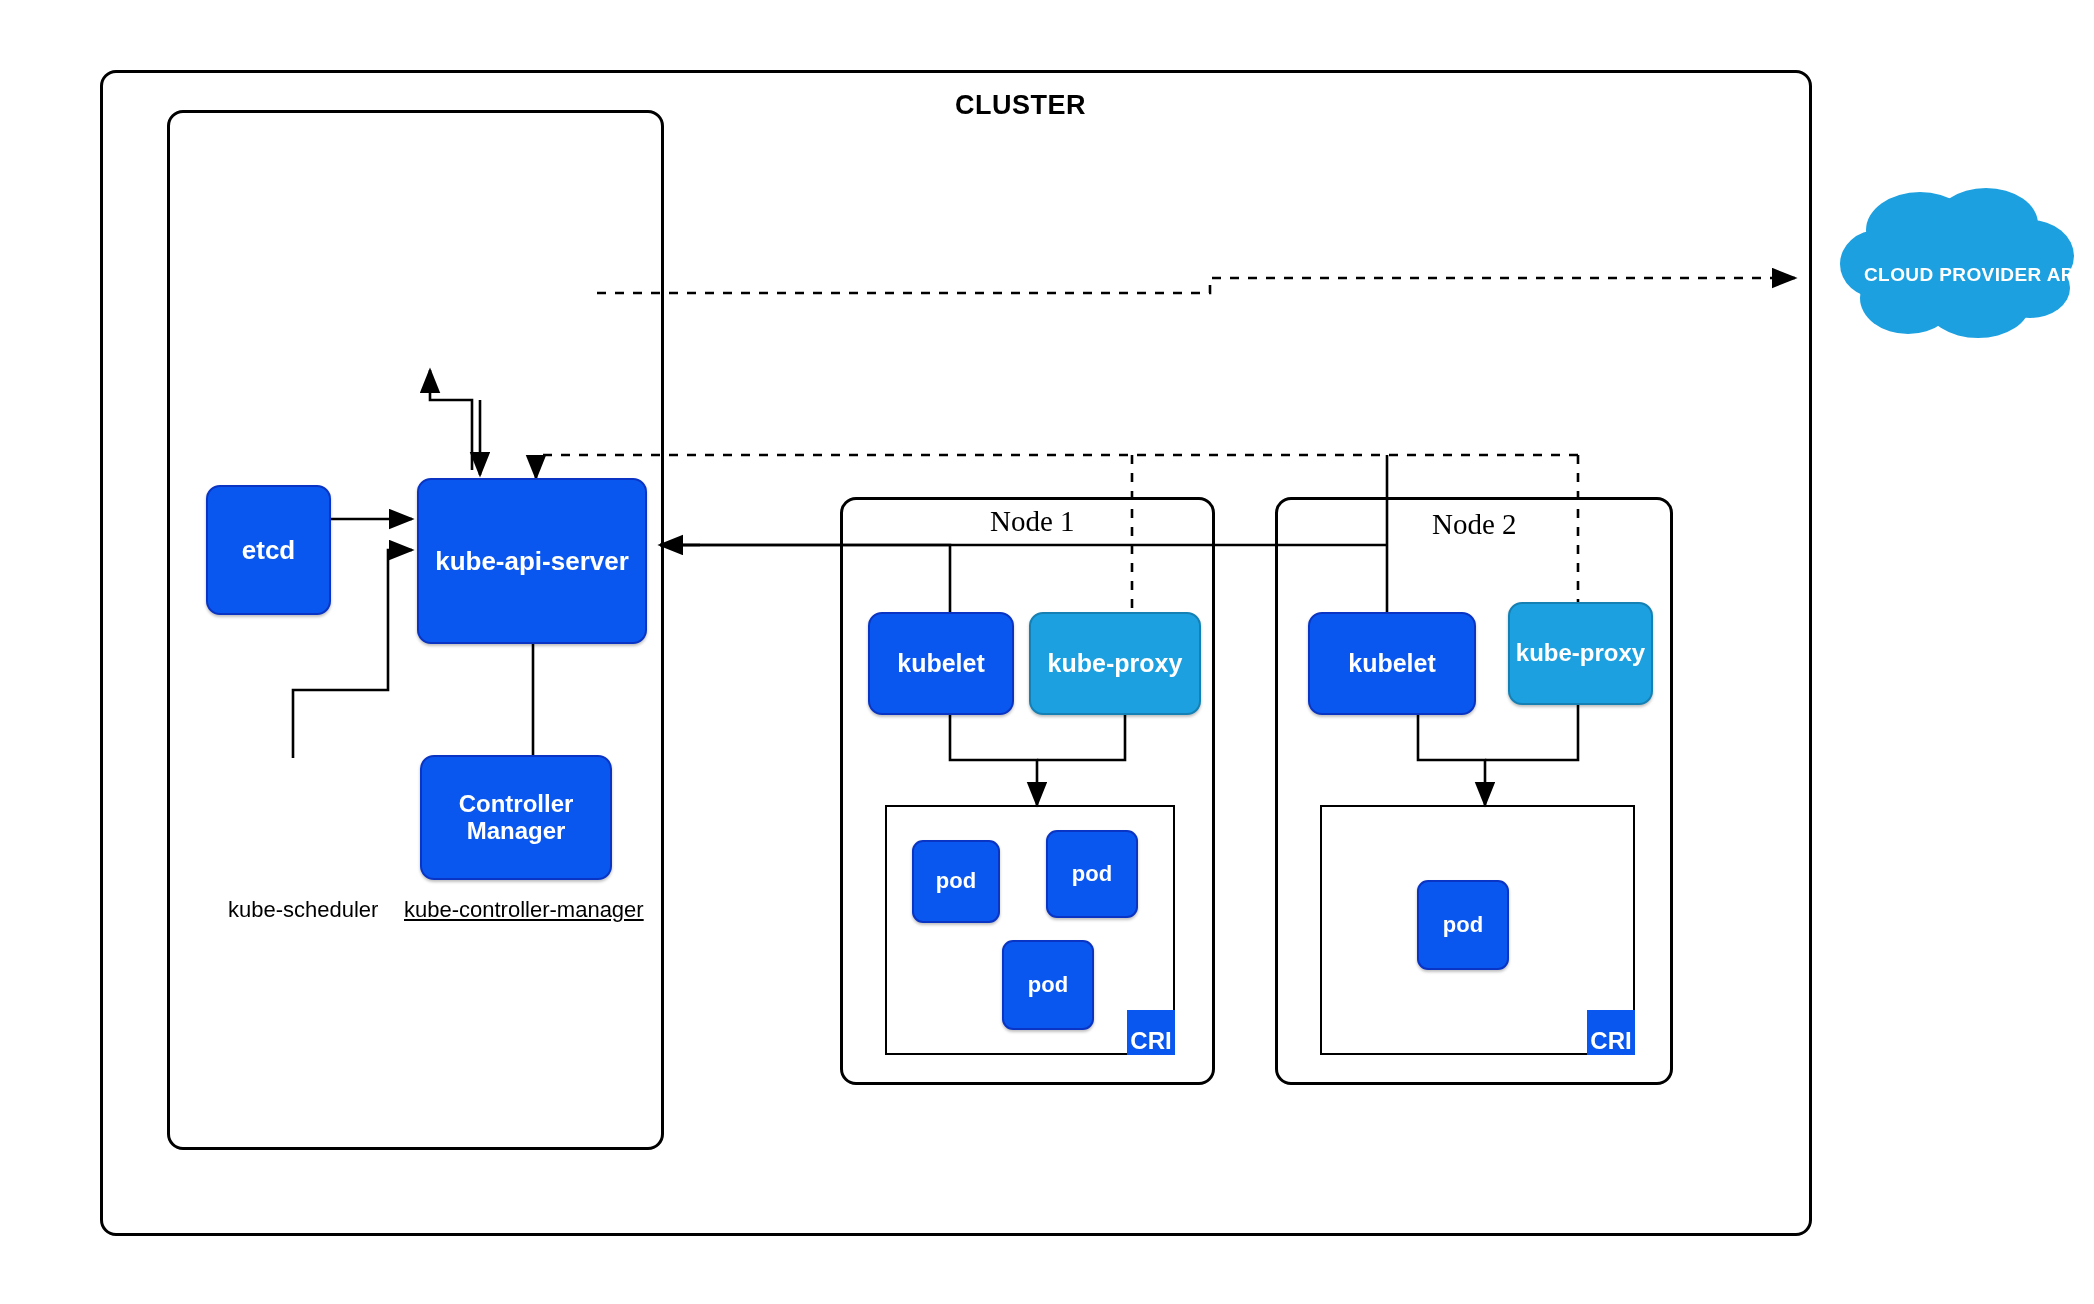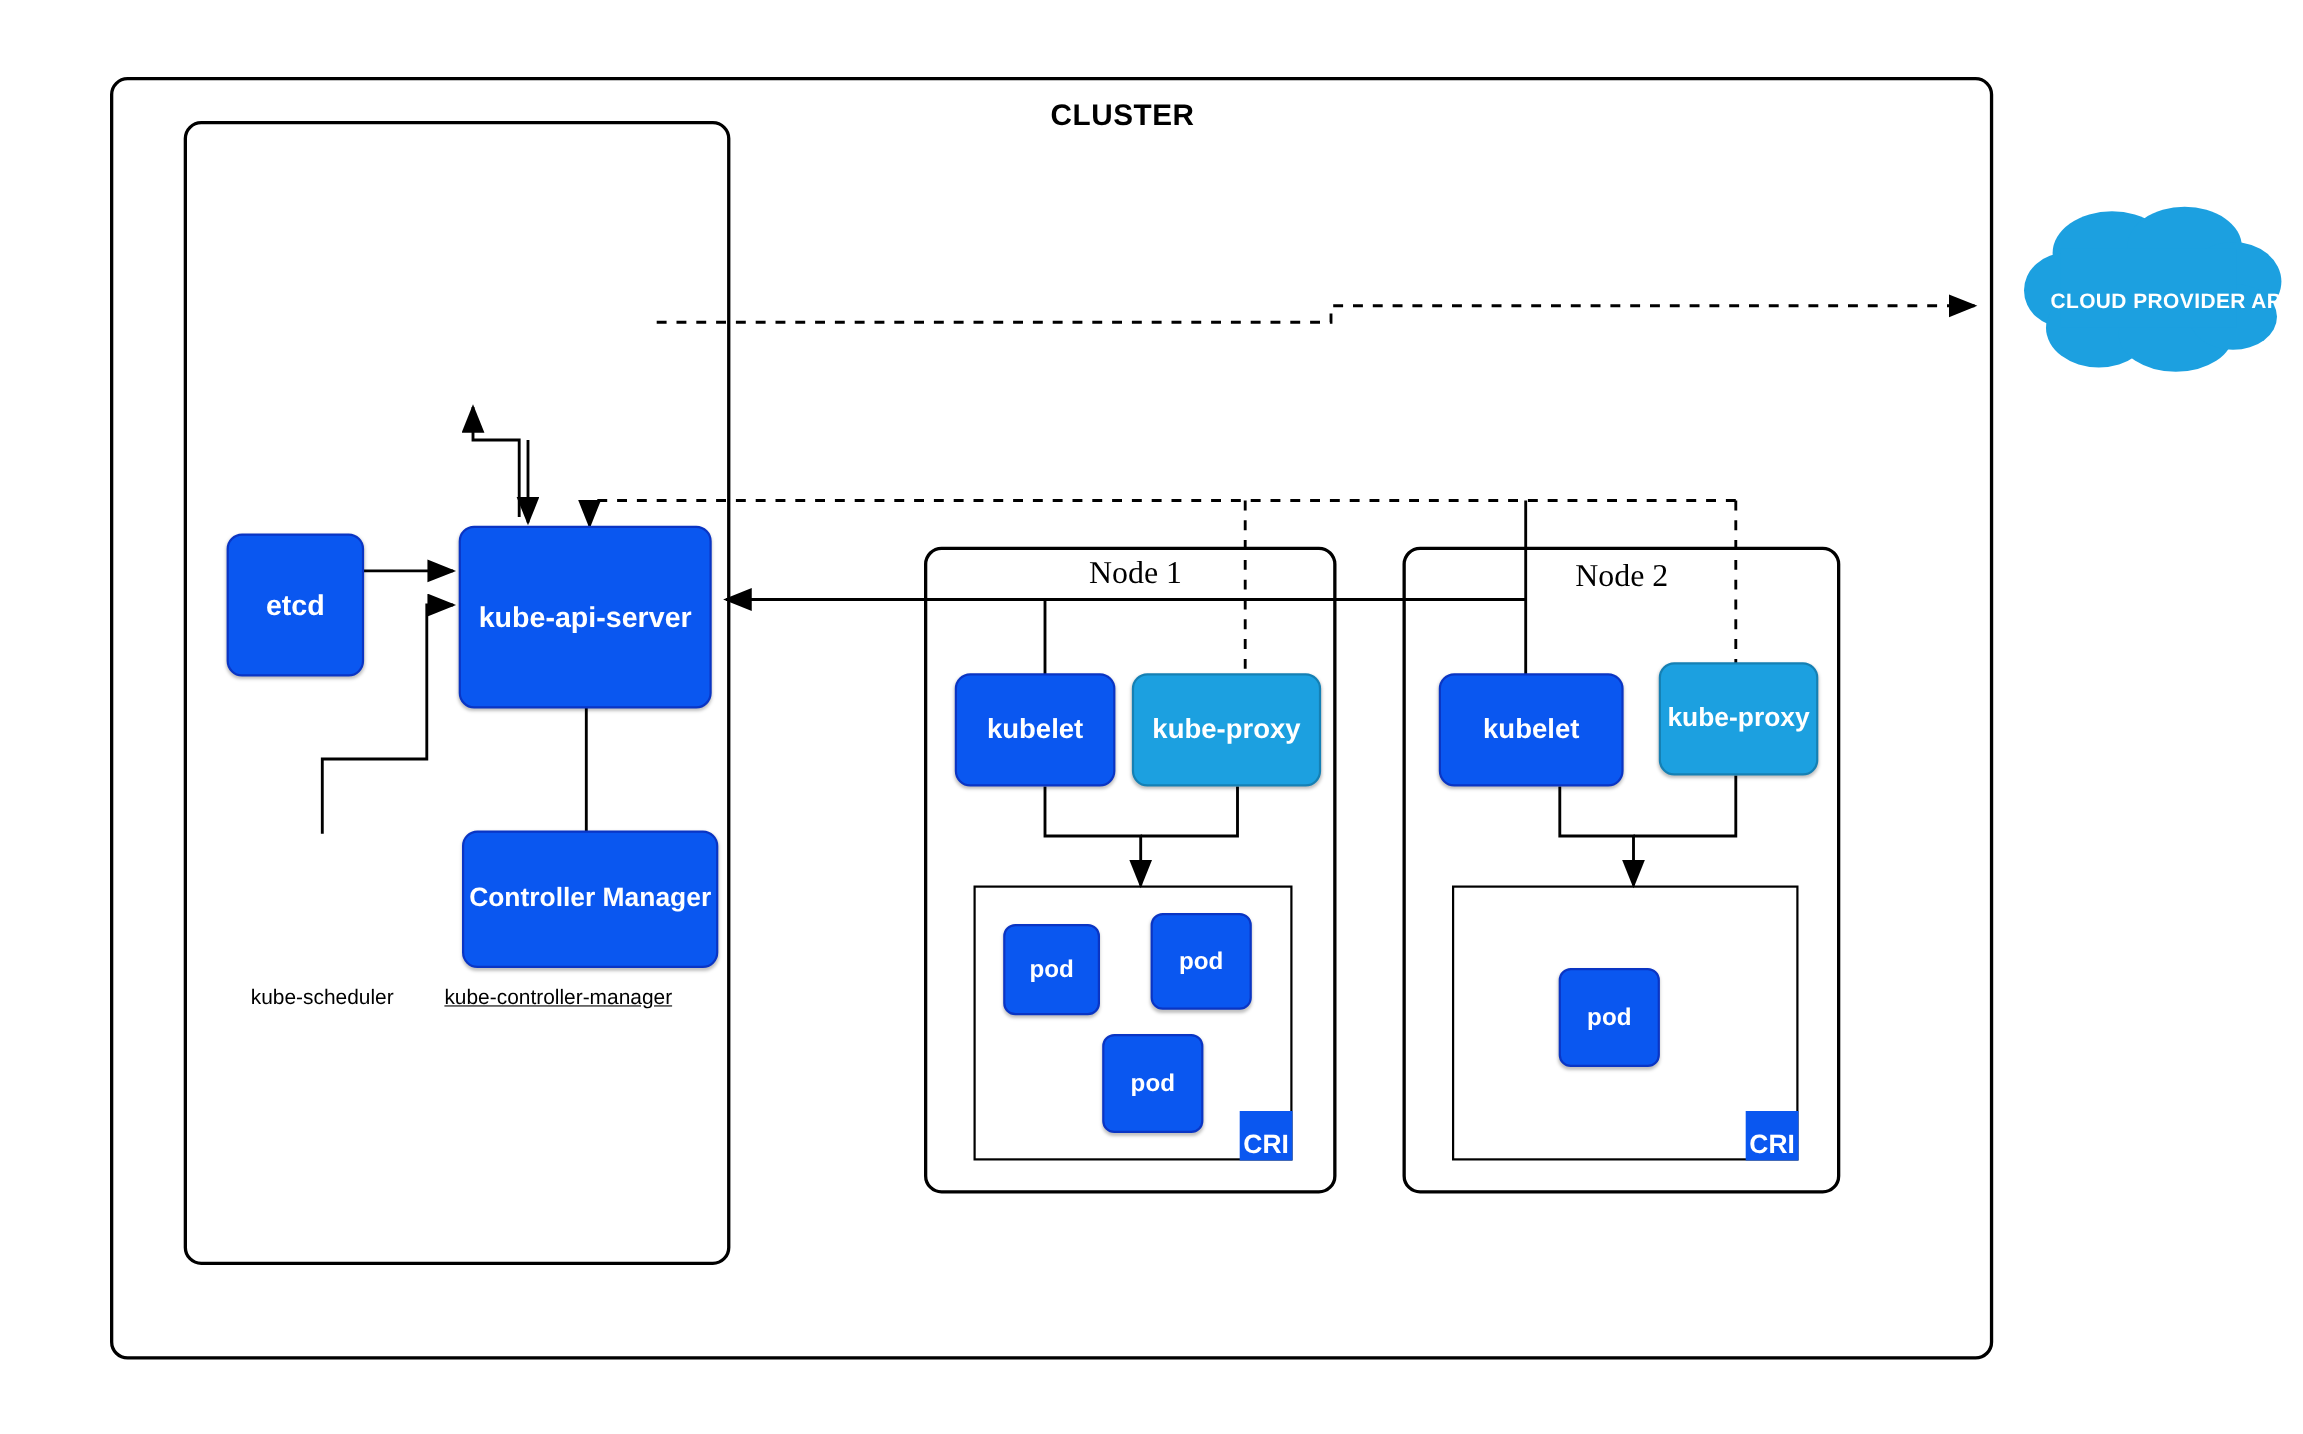--- a/index.html
+++ b/index.html
@@ -83,21 +83,21 @@
     font-size: 23px;
     font-weight: normal;
     letter-spacing: 0.3px;
   }
   .node-title {
     font-family: "Liberation Serif", serif;
     font-size: 29px;
     font-weight: normal;
   }
   .sub-label {
-    font-size: 19px;
+    font-size: 22px;
     font-weight: normal;
   }
   .cri-badge {
     position: absolute;
     background: #0A57F0;
     color: #ffffff;
     font-weight: bold;
     font-size: 24px;
     display: flex;
     align-items: flex-end;
@@ -172,21 +172,21 @@
   <div class="node-box blue-dark" style="left:206px; top:485px; width:125px; height:130px; font-size:26px;">
     <span>etcd</span>
   </div>
 
   <div class="node-box blue-dark" style="left:417px; top:478px; width:230px; height:166px; font-size:26px;">
     <span>kube-api-server</span>
   </div>
 
   <div class="caption sub-label" style="left:228px; top:897px;">kube-scheduler</div>
 
-  <div class="node-box blue-dark" style="left:420px; top:755px; width:233px; height:125px; font-size:24px;">
+  <div class="node-box blue-dark" style="left:420px; top:755px; width:192px; height:125px; font-size:24px;">
     <span>Controller Manager</span>
   </div>
   <div class="caption sub-label" style="left:404px; top:897px;text-decoration:underline;">kube-controller-manager</div>
 
   <div class="frame" style="left:840px; top:497px; width:375px; height:588px;"></div>
   <div class="caption node-title" style="left:990px; top:505px;">Node 1</div>
 
   <div class="node-box blue-dark" style="left:868px; top:612px; width:146px; height:103px; font-size:25px;">
     <span>kubelet</span>
   </div>

